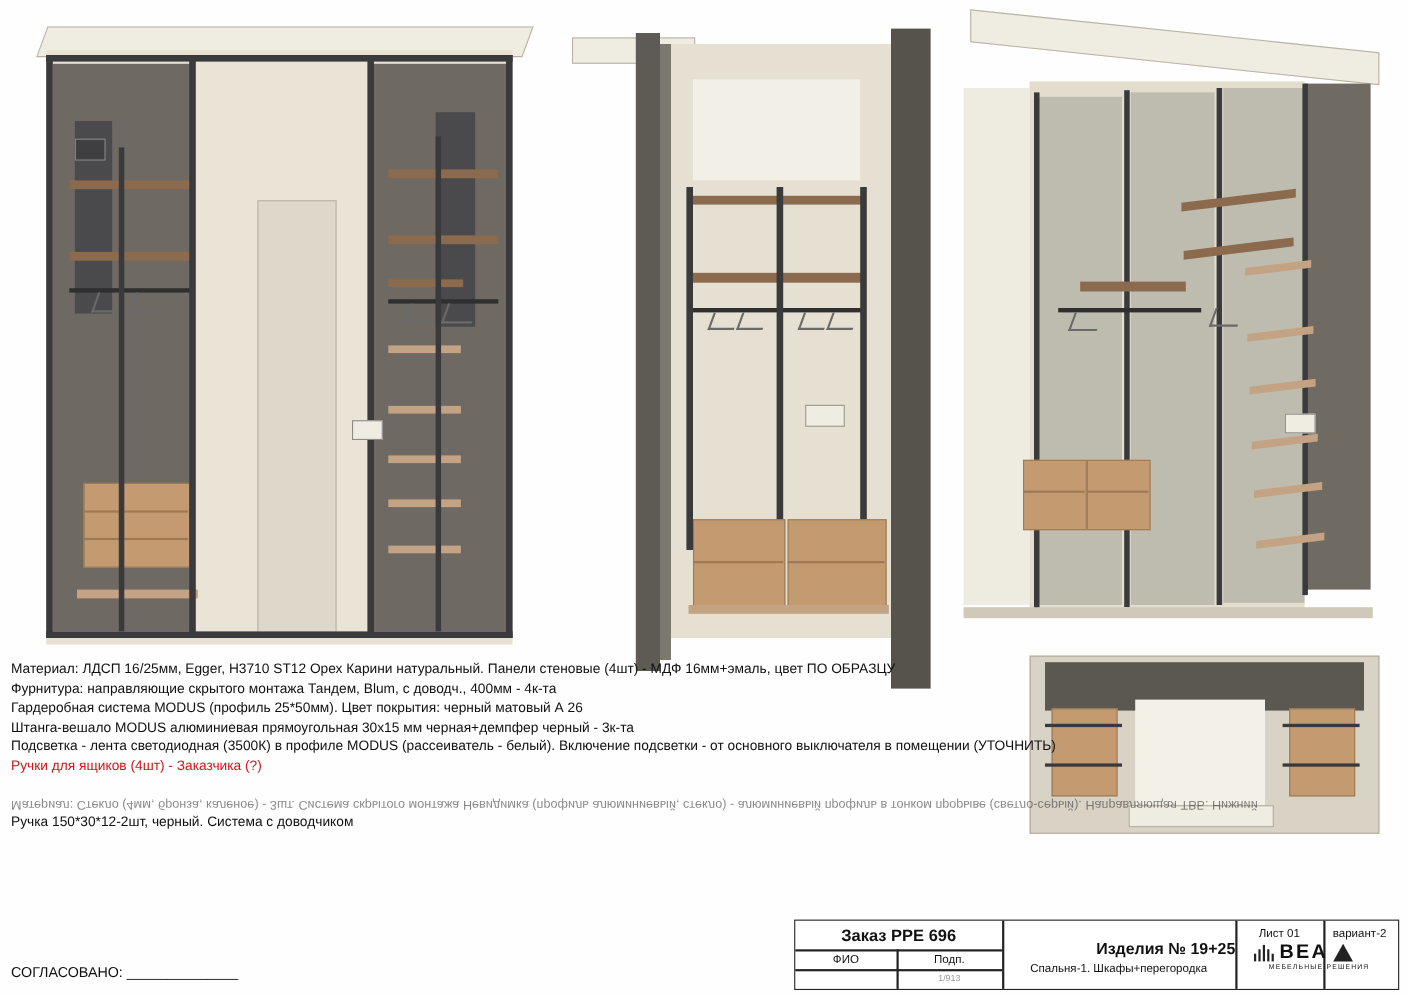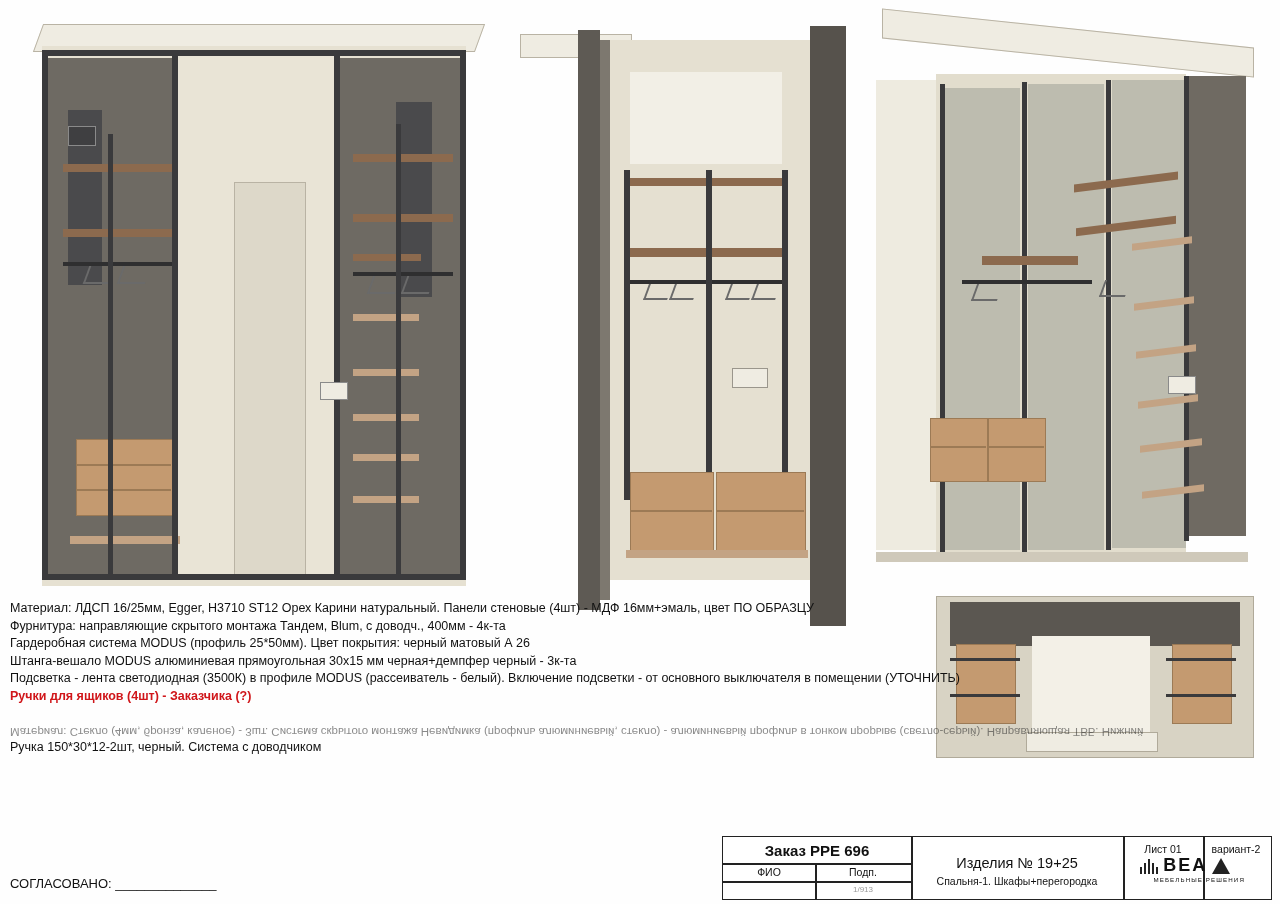--- a/index.html
+++ b/index.html
@@ -27,37 +27,37 @@
   .wall2{position:absolute;background:#d9d3c4;}
   .floorline{position:absolute;background:#b9b3a4;}
   .drawerbox{position:absolute;background:#c49a70;border:1px solid #9c7a55;}
   .drawerline{position:absolute;background:#9c7a55;}
   .rod{position:absolute;background:#2f2f30;}
   .hanger{position:absolute;border-left:2px solid #6a6a6a;border-bottom:2px solid #6a6a6a;transform:skewX(-20deg);}
 
   
   .specs{position:absolute;left:10px;top:600px;width:960px;font-size:12.5px;line-height:17.6px;}
   .specs .h{color:#1449b0;font-weight:bold;}
-  .specs .red{color:#d0161a;font-weight:bold;}
+  .specs .red{color:#d0161a;}
   .specs .row{white-space:nowrap;}
   .specs .mirrored{
     color:#2a2a2a;
     transform:scaleY(-1);
     opacity:.55;
     font-size:11.5px;
   }
   .soglas{position:absolute;left:10px;top:876px;font-size:13px;}
 
   
   .titleblock{position:absolute;left:722px;top:836px;width:548px;height:62px;border:1.5px solid #222;background:#fff;}
   .tb-v{position:absolute;width:1.5px;background:#222;top:0;bottom:0;}
   .tb-h{position:absolute;height:1.5px;background:#222;}
   .tb-txt{position:absolute;text-align:center;width:100%;}
   .order{font-size:15px;font-weight:bold;}
-  .izdelie{font-size:14.5px;font-weight:normal;}
+  .izdelie{font-size:14.5px;font-weight:bold;text-align:right;}
   .subizd{font-size:10.5px;}
   .small{font-size:10.5px;}
   .logo{position:absolute;left:1125px;top:852px;width:120px;text-align:right;}
   .logo-row{display:flex;align-items:flex-end;justify-content:center;gap:5px;height:22px;}
   .bars{display:flex;align-items:flex-end;gap:1.5px;height:16px;}
   .bars i{display:block;width:2.5px;background:#222;}
   .logo-letters{font-size:18px;font-weight:bold;letter-spacing:2px;line-height:18px;}
   .logo-sub{font-size:6.2px;letter-spacing:1.1px;margin-top:2px;}
   .tri{width:0;height:0;border-left:9px solid transparent;border-right:9px solid transparent;border-bottom:16px solid #222;}
 </style>

